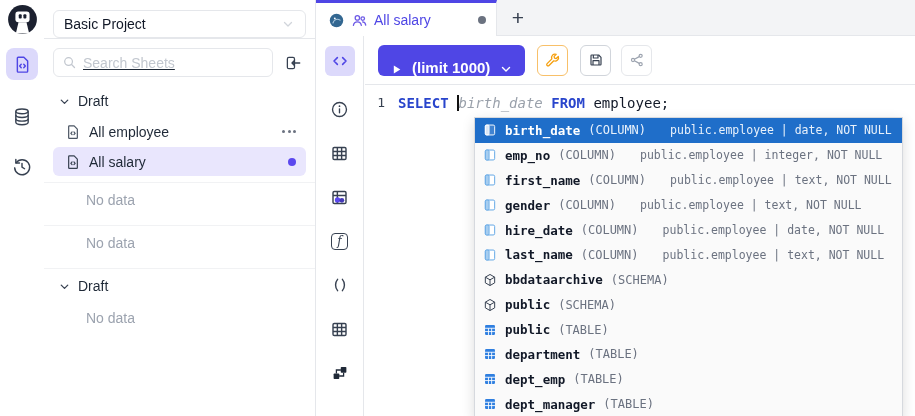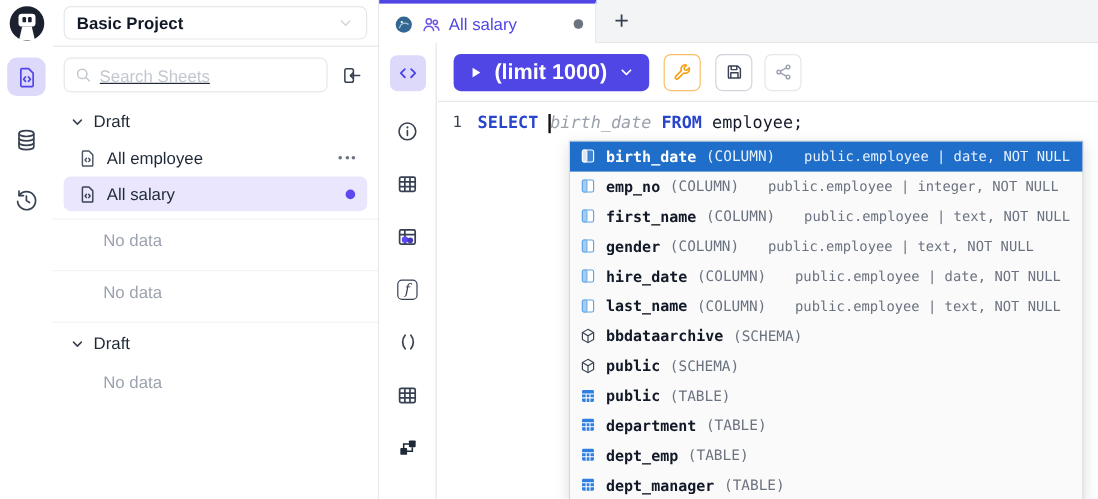--- a/index.html
+++ b/index.html
@@ -15,21 +15,21 @@
   
   .left-rail{position:absolute;left:0;top:0;width:44px;height:416px;background:#fff;
     display:flex;flex-direction:column;align-items:center;}
   .logo{width:31px;height:31px;margin-top:4px;}
   .rail-btn{width:32px;height:32px;border-radius:8px;display:flex;align-items:center;justify-content:center;color:#374151;}
   .rail-btn.sel{background:var(--rail-sel-bg);color:var(--accent);}
   .rail-btn.m1{margin-top:13px;} .rail-btn.m2{margin-top:21px;} .rail-btn.m3{margin-top:18px;}
 
   
   .sidebar{position:absolute;left:44px;top:0;width:272px;height:416px;background:#fff;border-right:1px solid var(--border);}
-  .project-row{height:39px;border-bottom:1px solid var(--border);display:flex;align-items:center;padding:0 9px;font-weight:bold;}
+  .project-row{height:39px;border-bottom:1px solid var(--border);display:flex;align-items:flex-end;padding:0 9px;}
   .project-select{flex:1;height:28px;border:1px solid var(--border);border-radius:6px;display:flex;align-items:center;
     padding:0 10px;font-size:14px;color:#111827;background:#fff;}
   .project-select .pchev{margin-left:auto;color:#d1d5db;}
   .search-row{display:flex;align-items:center;padding:9px 9px 5px 9px;text-decoration:underline;}
   .search-box{flex:1;height:29px;border:1px solid var(--border);border-radius:6px;display:flex;align-items:center;padding:0 8px;background:#fff;}
   .search-box input{border:none;outline:none;flex:1;font-size:14px;margin-left:6px;color:#111827;font-family:"Liberation Sans",sans-serif;background:transparent;}
   .search-box input::placeholder{color:#c2c7cf;}
   .collapse-btn{width:26px;height:26px;margin-left:7px;display:flex;align-items:center;justify-content:center;color:#374151;}
   .tree{padding:2px 9px 0 9px;}
   .sec-divider{border-top:1px solid #f1f2f4;margin:6px -9px 0 -9px;}
@@ -58,22 +58,22 @@
   .editor-rail{position:absolute;left:316px;top:36px;width:48px;bottom:0;background:#fff;border-right:1px solid var(--border);
     display:flex;flex-direction:column;align-items:center;padding-top:10px;}
   .er-btn{width:30px;height:30px;border-radius:6px;display:flex;align-items:center;justify-content:center;color:#374151;margin-bottom:14px;}
   .er-btn.sel{background:var(--rail-sel-bg);color:var(--accent);margin-bottom:18px;}
   .fn-box{width:17px;height:17px;border:1.6px solid #374151;border-radius:4px;display:flex;align-items:center;justify-content:center;
     font-family:"DejaVu Serif",serif;font-style:italic;font-size:12px;line-height:1;color:#374151;padding-bottom:1px;}
 
   
   .main{position:absolute;left:365px;top:36px;right:0;bottom:0;background:#fff;}
   .toolbar{height:48px;display:flex;align-items:center;gap:12px;padding:0 13px;}
-  .run-btn{height:31px;background:var(--accent);border:none;color:#fff;border-radius:6px;display:flex;align-items:center;gap:9px;
-    padding:0 12px;font-size:18px;font-weight:700;font-family:"Liberation Sans",sans-serif;}
+  .run-btn{height:31px;background:var(--accent);border:none;color:#fff;border-radius:6px;display:flex;align-items:flex-end;gap:9px;
+    padding:0 12px;font-size:15px;font-weight:700;font-family:"Liberation Sans",sans-serif;}
   .icon-btn{width:31px;height:31px;background:#fff;border:1px solid #d1d5db;border-radius:6px;display:flex;align-items:center;justify-content:center;color:#374151;}
   .icon-btn.warn{border-color:#f8c069;color:var(--warn);}
   .icon-btn.dis{border-color:var(--border);color:#9ca3af;margin-left:-2px;}
   .editor{border-top:1px solid var(--border);padding-top:7px;font-family:"DejaVu Sans Mono",monospace;font-size:14px;}
   .code-line{display:flex;align-items:center;height:21px;white-space:pre;}
   .gutter{width:33px;text-align:right;padding-right:13px;color:#374151;font-size:13px;flex:none;}
   .kw{color:var(--kw);font-weight:700;}
   .ghost{color:#9aa1ab;font-style:italic;}
   .plain{color:#111827;}
   .cursor{display:inline-block;width:1.5px;height:16px;background:#111;vertical-align:-3px;}

